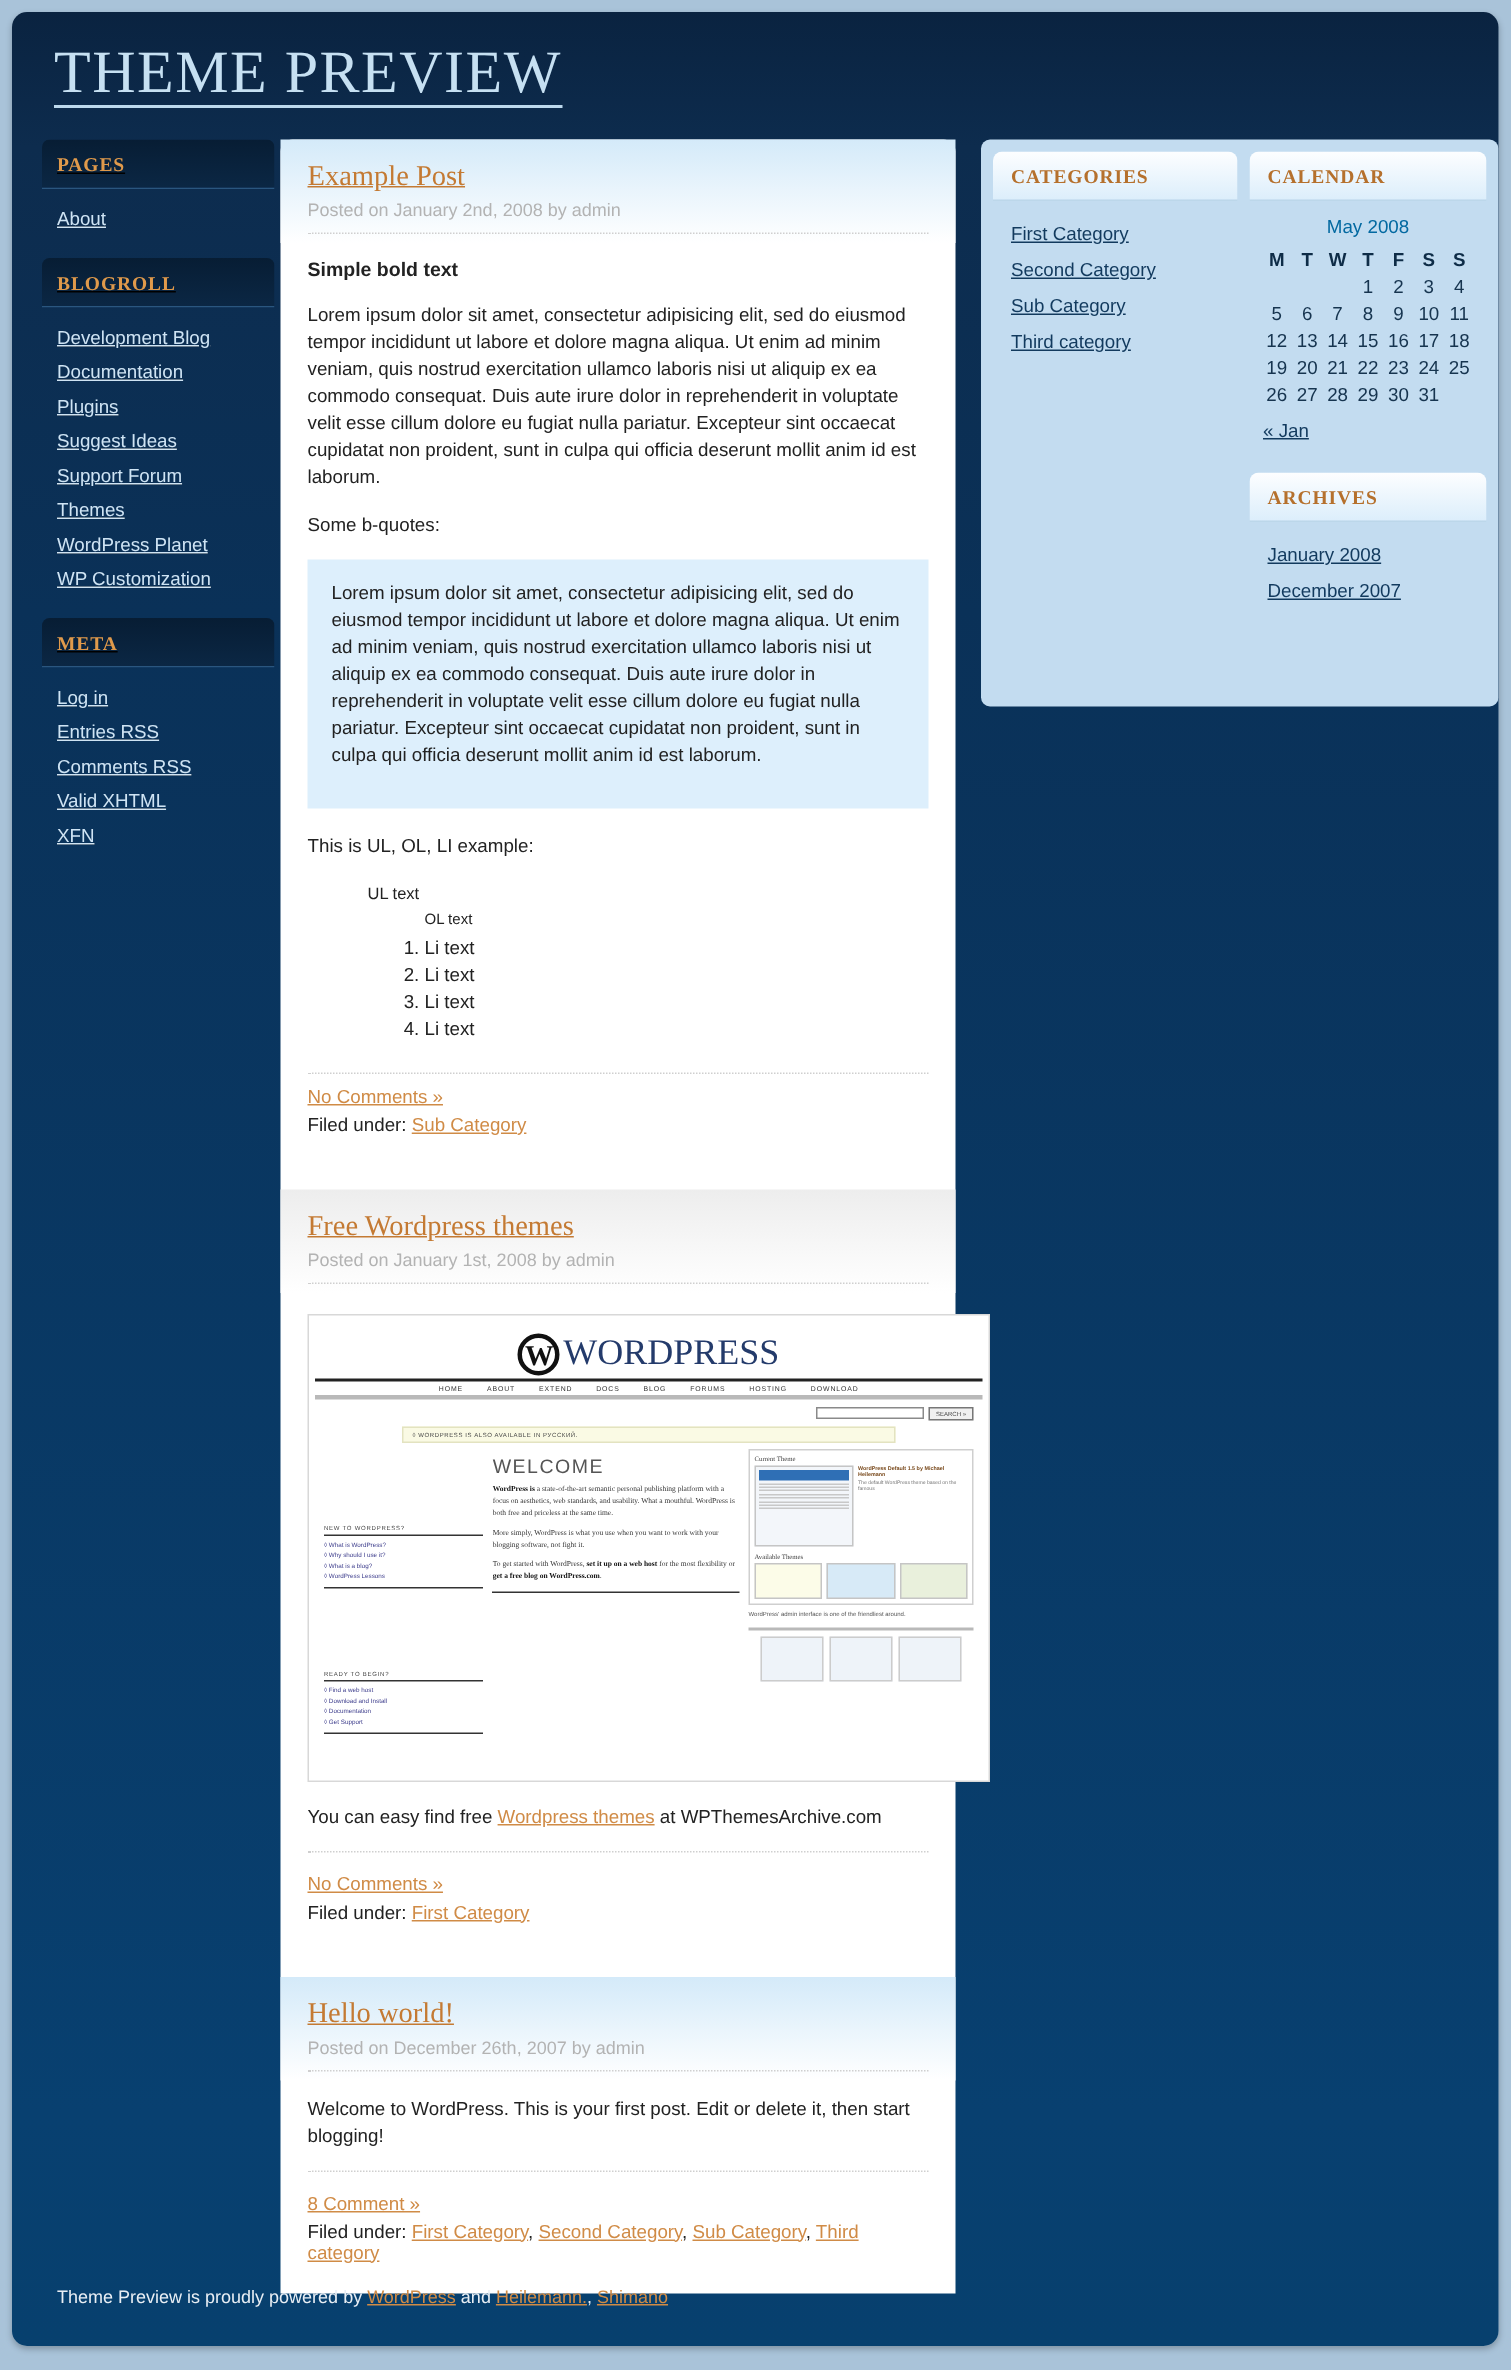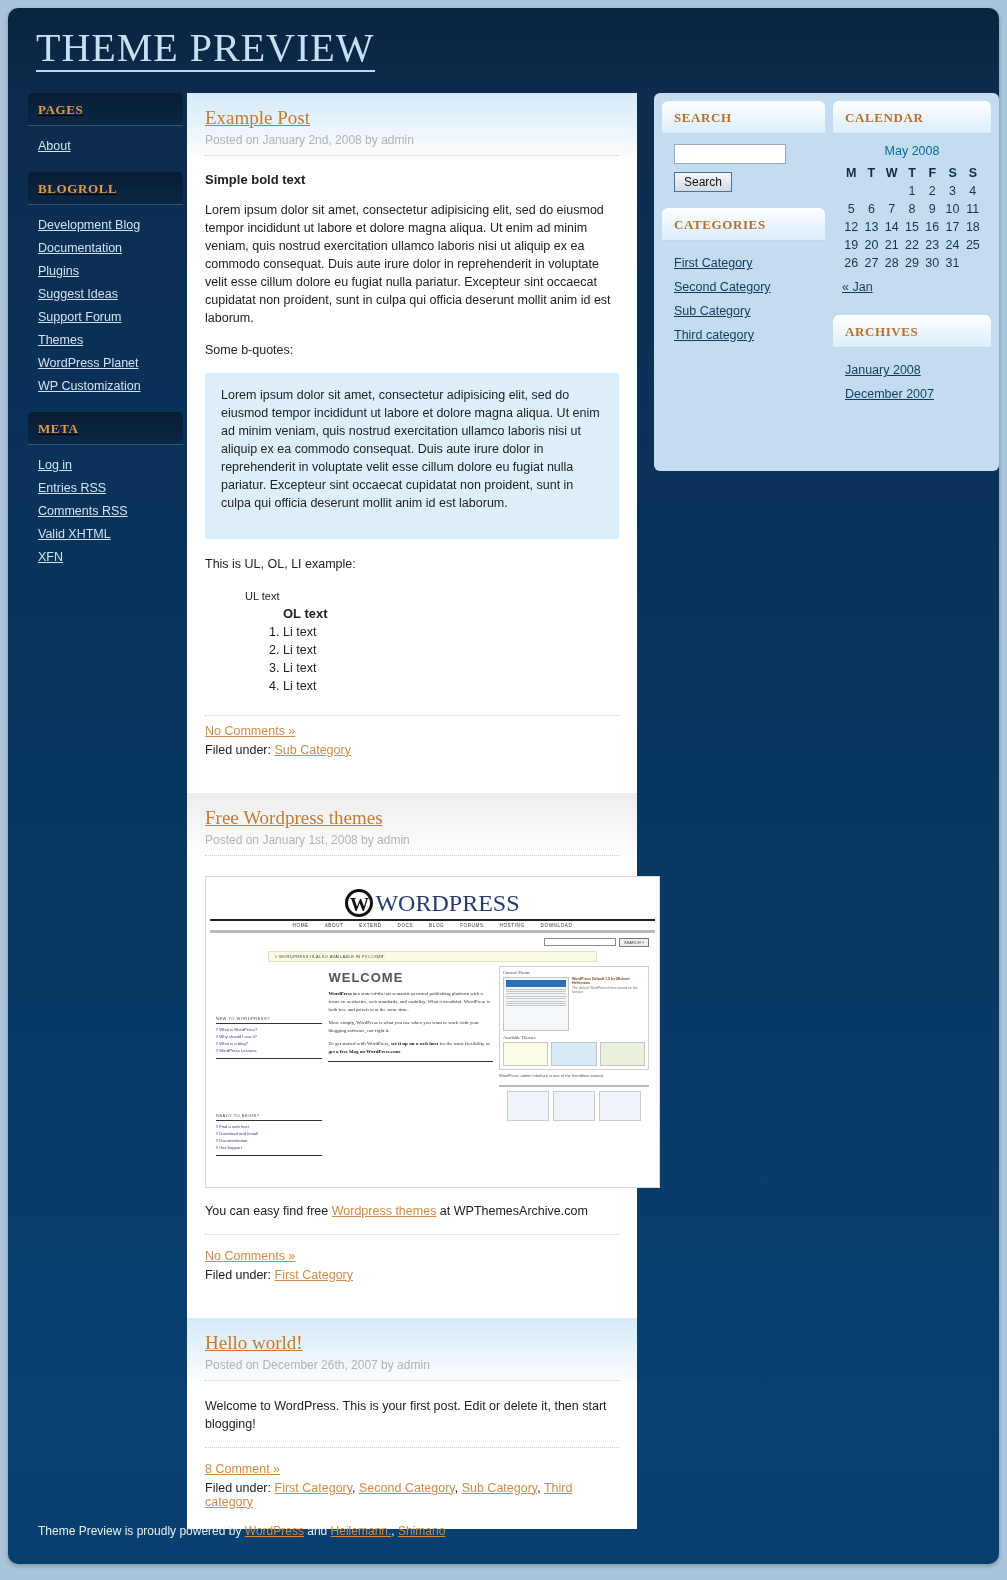--- a/index.html
+++ b/index.html
@@ -72,21 +72,21 @@
   .post-body h3 { margin:0 0 14px 0; font-size:13px; }
   blockquote {
     margin:0 0 16px 0; padding:13px 16px;
     background:#ddeffc; color:#222;
   }
   blockquote p { margin:0; line-height:19px; font-size:12.5px; }
   ul.demo, ol.demo { margin:0; padding:0 0 0 40px; list-style:none; }
   ul.demo > li { line-height:18px; font-size:11px; }
   ol.demo { list-style:decimal; padding-left:78px; margin:0; }
   ol.demo > li { line-height:18px; font-size:12.5px; }
-  .ol-label { padding-left:78px; line-height:18px; font-size:13px;font-weight:bold; }
+  .ol-label { padding-left:78px; line-height:18px; font-size:10px; }
   .post-ft { padding:8px 18px 2px 18px; font-size:12.5px; color:#222; }
   .post-ft a { color:#d08b46; text-decoration:underline; }
   .post-ft .line { display:block; margin-bottom:5px; }
   
   .shot {
     margin:4px 0 14px 0; width:455px; height:312px;
     border:1px solid #d8d8d8; background:#fff;
     position:relative; overflow:hidden; font-size:4px; color:#444;
     font-family:"Liberation Sans", sans-serif;
   }
@@ -112,21 +112,21 @@
   .shot .ru { margin:0 62px 4px 62px; background:#fafae4; border:1px solid #e3e3c0; padding:2px 6px; font-size:4px; letter-spacing:.4px; }
   .shot .body { display:flex; padding:0 10px; gap:6px; }
   .shot .colL { width:110px; }
   .shot .colM { width:170px; }
   .shot .colR { width:150px; }
   .shot h4 { margin:6px 0 2px 0; font-size:4px; letter-spacing:.5px; font-weight:normal;
              border-bottom:1px solid #333; padding-bottom:2px; }
   .shot .lnk { font-size:4.2px; line-height:7px; color:#3a3a8a; }
   .shot .capline { border-bottom:1px solid #333; margin-top:4px; }
   .shot .welcome { font-size:13px; color:#555; font-family:"Liberation Sans",sans-serif;
-                   letter-spacing:1px; margin:4px 0 5px 0;font-weight:bold; }
+                   letter-spacing:1px; margin:4px 0 5px 0; }
   .shot .para { font-family:"Liberation Serif", serif; font-size:5px; line-height:8px; color:#333; margin-bottom:5px; }
   .shot .para b { color:#111; }
   .shot .thumbbox { border:1px solid #cfcfcf; padding:3px; background:#fff; }
   .shot .tb-t { font-family:"Liberation Serif",serif; font-size:4.5px; color:#444; margin-bottom:2px; }
   .shot .tb-in { display:flex; gap:3px; }
   .shot .mini { border:1px solid #c5c5c5; background:#f3f6fa; }
   .shot .miniblue { background:#2f6fb5; height:7px; margin:2px; }
   .shot .lines i { display:block; height:1px; background:#c8c8c8; margin:1.4px 2px; }
   .shot .cap { font-size:4px; line-height:6px; color:#555; margin-top:3px; }
   .shot .rule3 { border-top:2px solid #b9b9b9; margin:6px 0 4px 0; }
@@ -377,27 +377,20 @@
           <span>Filed under:</span>
           <a href="#">First Category</a><span>, </span><a href="#">Second Category</a><span>, </span><a href="#">Sub Category</a><span>, </span><a href="#">Third category</a>
         </div>
       </div>
 
     </div>
 
     <div class="rsb">
 
       <div class="rsb-col a">
-        <div class="rwidget">
-          <h2>SEARCH</h2>
-          <div class="rbody">
-            <input class="s-input" type="text" value="" style="">
-            <button class="s-btn">Search</button>
-          </div>
-        </div>
 
         <div class="rwidget">
           <h2>CATEGORIES</h2>
           <ul>
             <li><a href="#">First Category</a></li>
             <li><a href="#">Second Category</a></li>
             <li><a href="#">Sub Category</a></li>
             <li><a href="#">Third category</a></li>
           </ul>
         </div>

